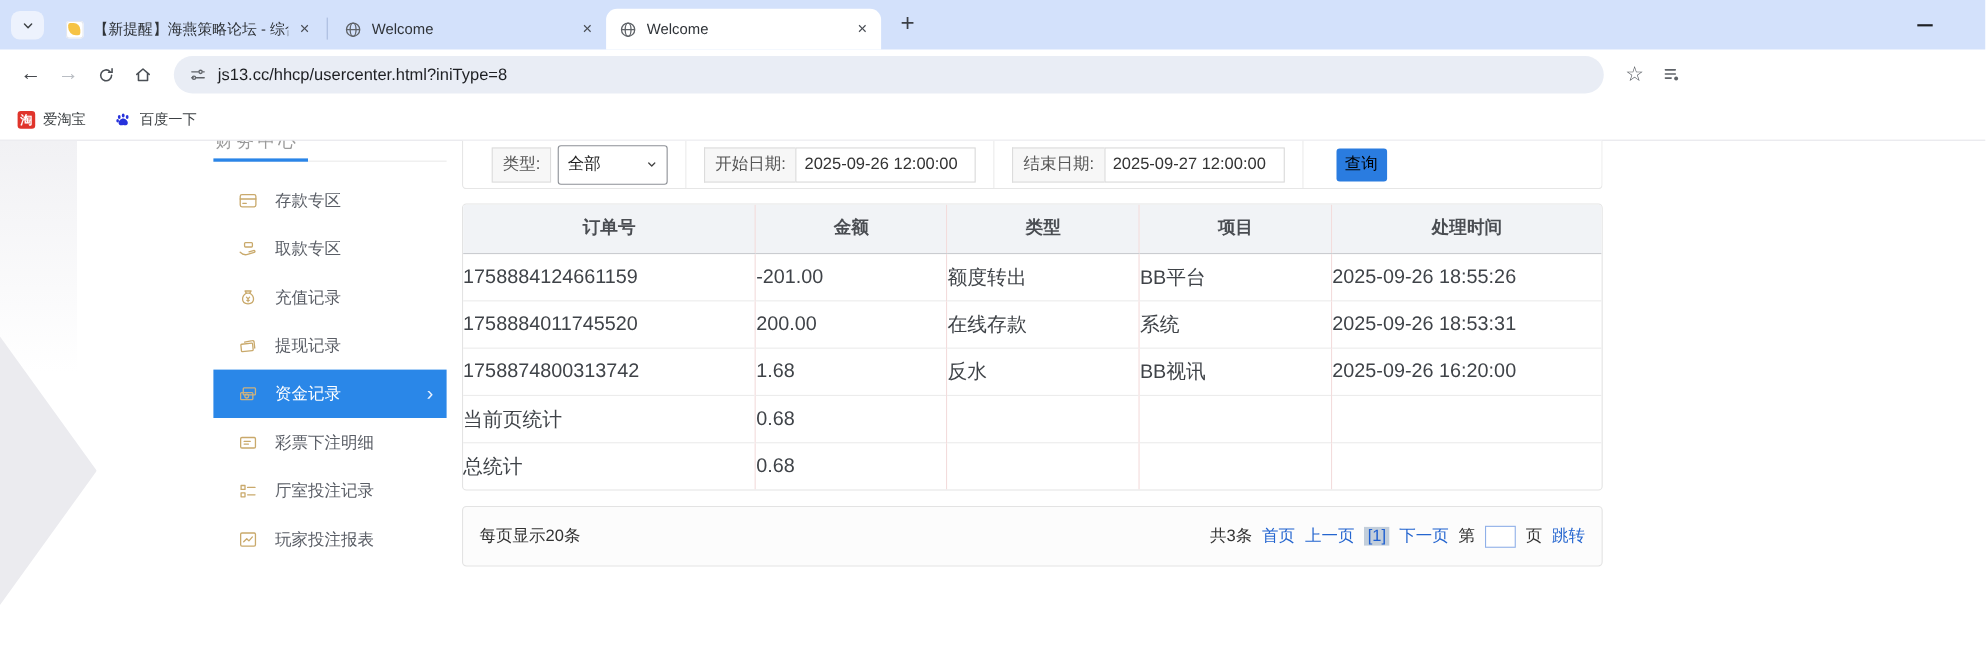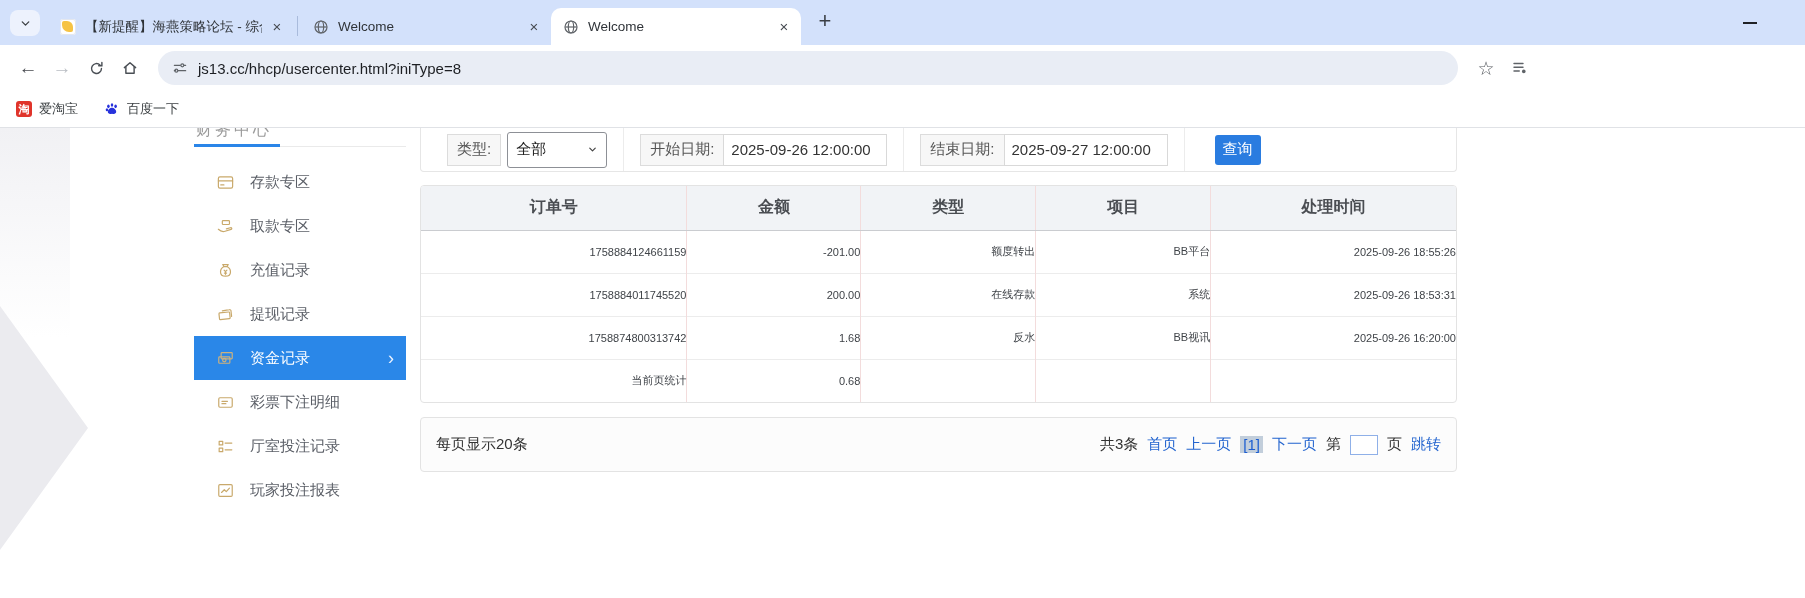--- a/index.html
+++ b/index.html
@@ -76,30 +76,30 @@
     background:#fff; display:flex; align-items:center; padding:0 26px; }
   .addon { height:32px; display:flex; align-items:center; background:#f7f7f7;
     border:1px solid #dcdcdc; padding:0 9px; font-size:15px; color:#555; }
   .addon.att { border-right:none; }
   .selectbox { width:100px; height:36px; border:1px solid #8d9096; border-radius:3px; margin-left:6px;
     background:#fff; display:flex; align-items:center; justify-content:space-between;
     padding:0 8px; font-size:15px; color:#222; cursor:pointer; }
   .dinput { width:164px; height:32px; border:1px solid #d9d9d9; padding:0 7px; font-size:15px;
     color:#333; font-family:"Liberation Sans","DejaVu Sans",sans-serif; outline:none; }
   .vdiv { width:1px; align-self:stretch; background:#ececec; margin:0 16px; }
-  .search-btn { width:46px; height:30px; background:#2a7ce0; color:#ffffff; font-size:15px; border:none;
+  .search-btn { width:46px; height:30px; background:#2a7ce0; color:#000000; font-size:15px; border:none;
     border-radius:3px; margin-left:14px; cursor:pointer;
     font-family:Liberation Mono, monospace; }
 
   .table-panel { margin-top:13px; border:1px solid #e3e3e3; border-radius:4px; overflow:hidden; background:#fff; }
   table { width:100%; border-collapse:collapse; }
   col.c0{width:25.7%} col.c1{width:16.8%} col.c2{width:16.9%} col.c3{width:16.9%} col.c4{width:23.7%}
   th { height:44px; background:#f1f3f6; font-size:16px; font-weight:bold; color:#4a4d52;
     border-bottom:1px solid #caccd0; }
-  td { height:43px; font-size:11px; color:#3f4348; text-align:right; }
+  td { height:43px; font-size:18px; color:#3f4348; text-align:left; }
   th + th, td + td { border-left:1px solid #f3dcdc; }
   tbody tr + tr td { border-top:1px solid #ececec; }
 
   .pager-panel { margin-top:14px; height:55px; border:1px solid #e3e3e3; border-radius:4px;
     background:#fcfcfc; display:flex; align-items:center; justify-content:space-between;
     padding:0 15px; font-size:15px; color:#333; }
   .pright { display:flex; align-items:center; gap:9px; }
   .plink { color:#2465cf; cursor:pointer; }
   .pcur { background:#c2cedb; color:#1d5ed0; padding:0 3px; }
   .jump-input { width:28px; height:20px; border:1px solid #8fb0e8; background:#fff; outline:none; }
@@ -366,20 +366,27 @@
             </tr>
             <tr>
               <td>1758874800313742</td>
               <td>1.68</td>
               <td>反水</td>
               <td>BB视讯</td>
               <td>2025-09-26 16:20:00</td>
             </tr>
             <tr>
               <td>当前页统计</td>
+              <td>0.68</td>
+              <td></td>
+              <td></td>
+              <td></td>
+            </tr>
+            <tr>
+              <td>总统计</td>
               <td>0.68</td>
               <td></td>
               <td></td>
               <td></td>
             </tr>
           </tbody>
         </table>
       </div>
 
       <div class="pager-panel">

